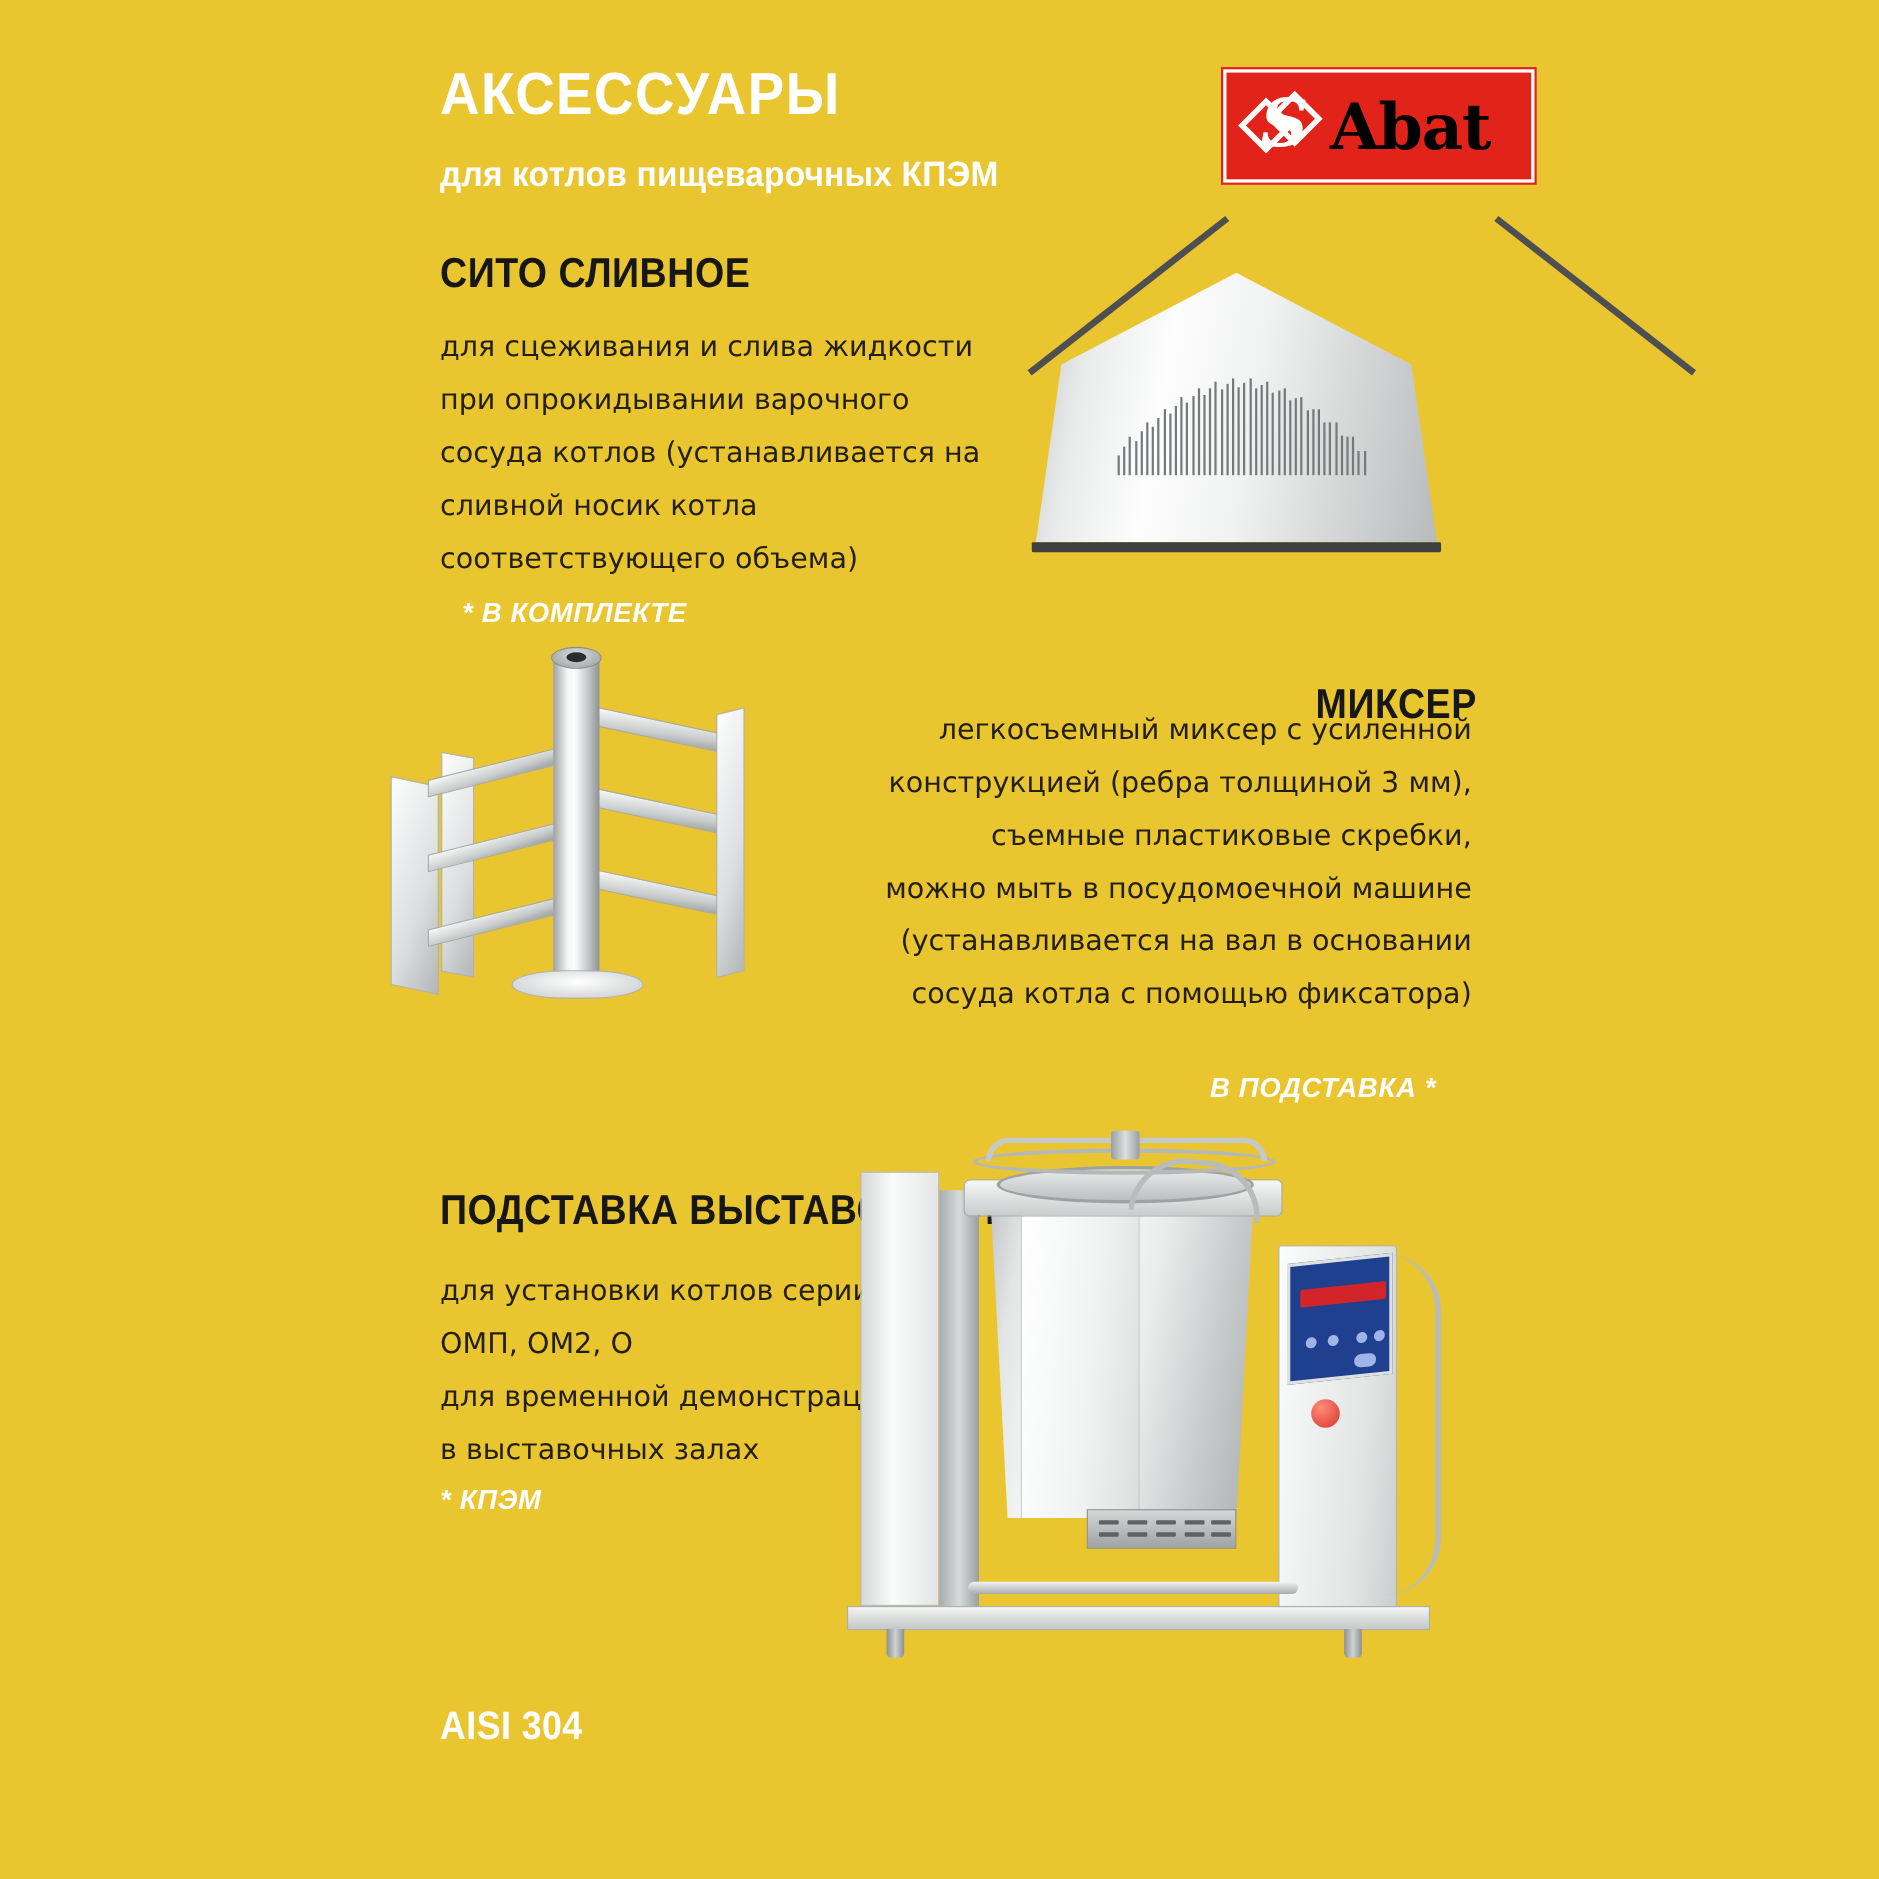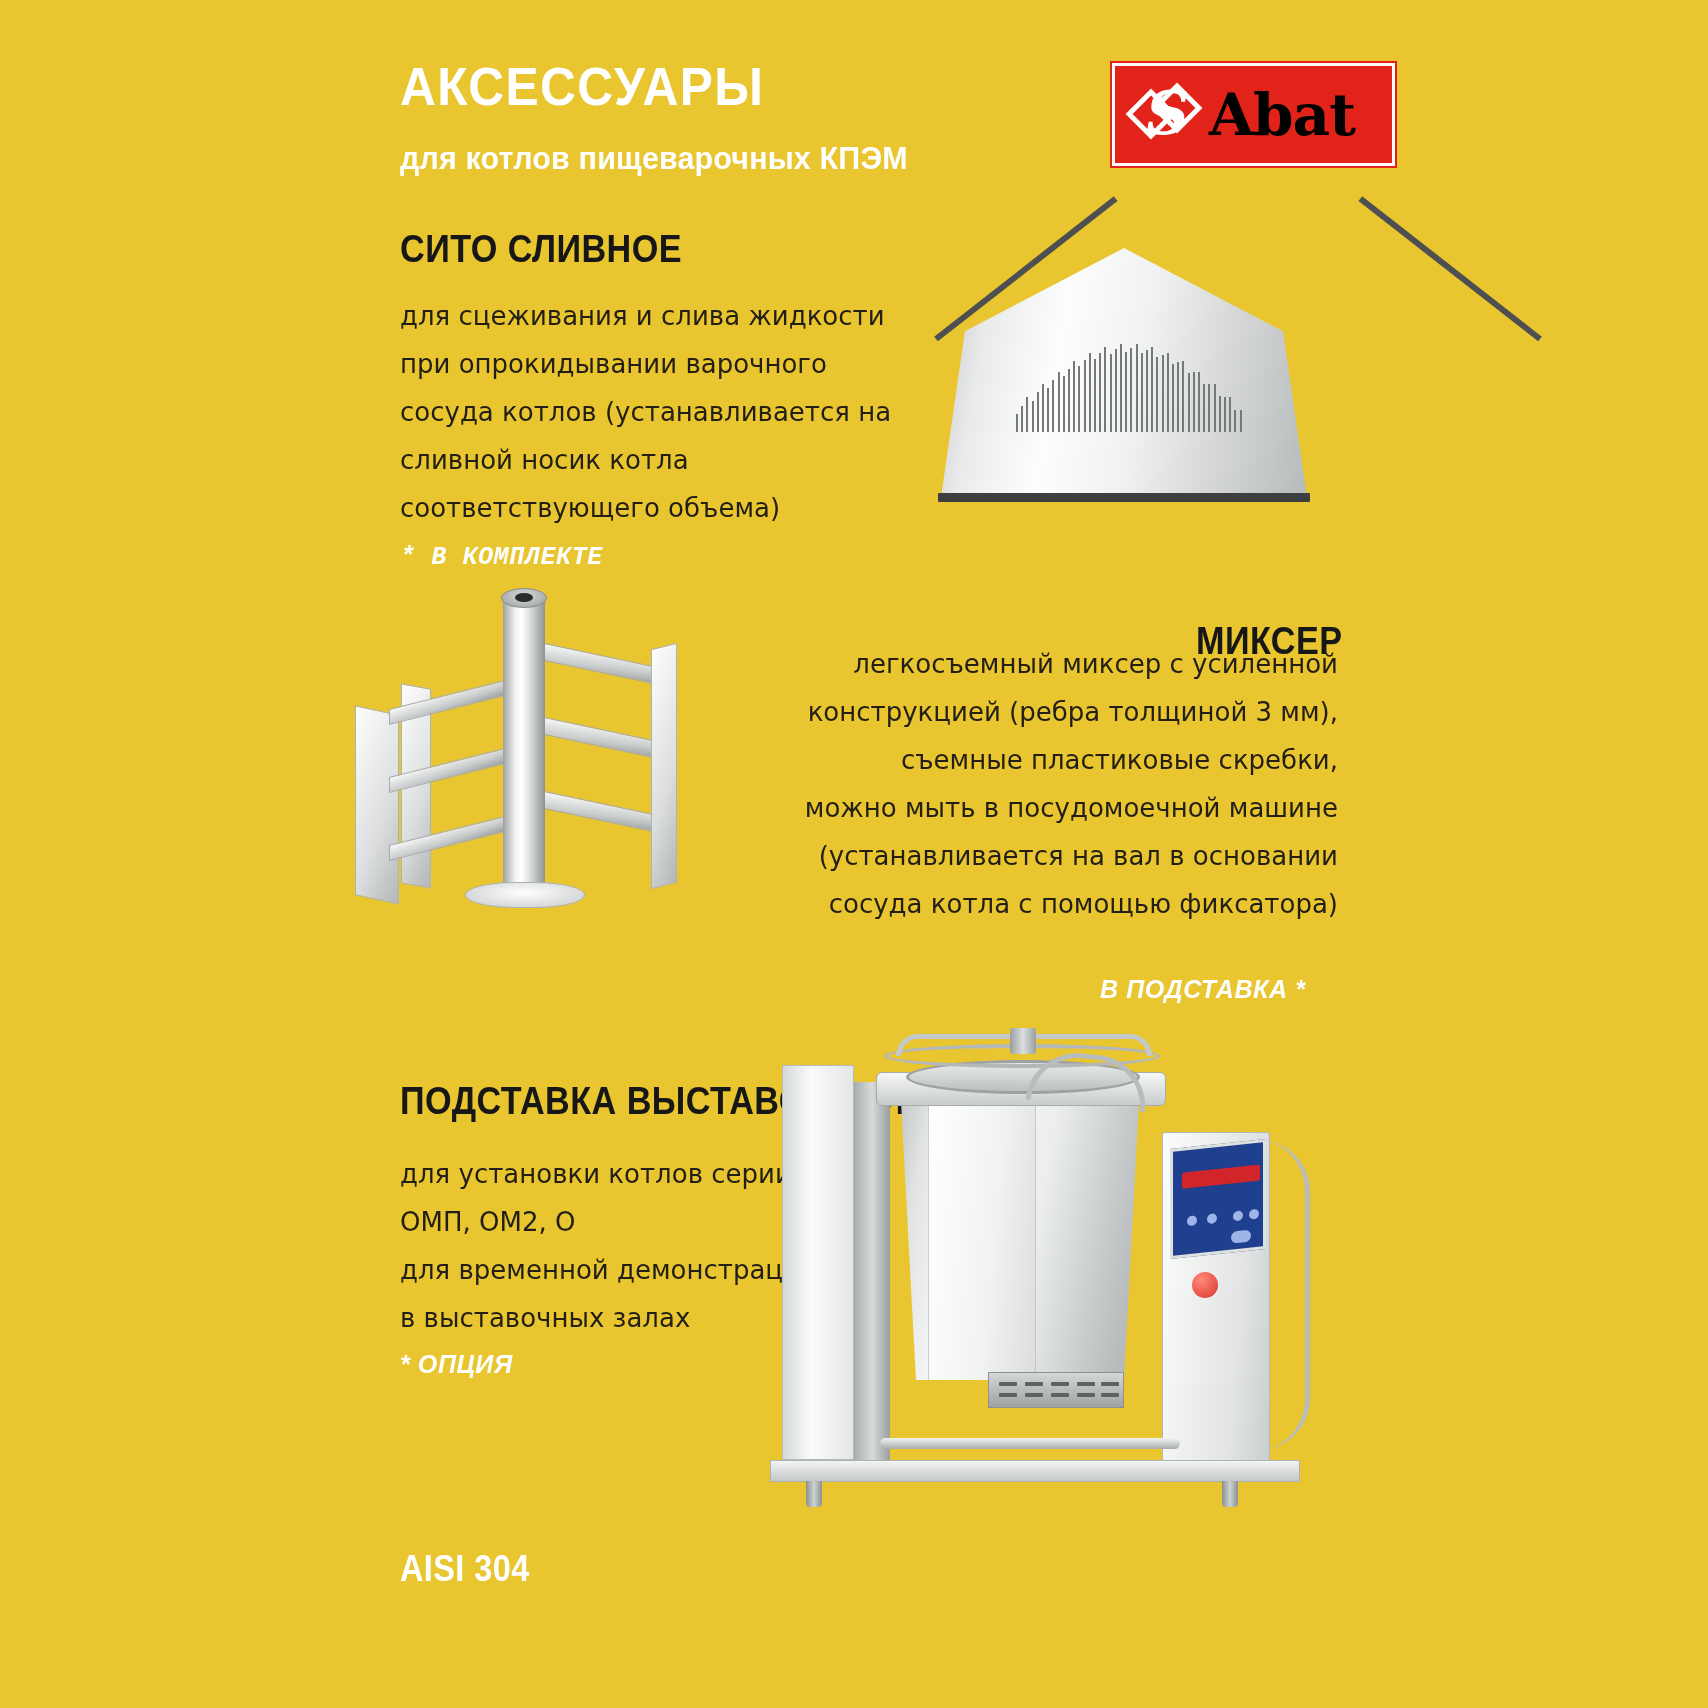--- a/index.html
+++ b/index.html
@@ -138,21 +138,21 @@
     font-size: 36px;
     color: #ffffff;
     letter-spacing: 0.5px;
     transform: scaleX(0.9);
     transform-origin: left top;
   }
 
   
   #sec1-h  { left: 400px; top: 228px; transform-origin: left top; }
   #sec1-b  { left: 400px; top: 292px; }
-  #sec1-n  { left: 400px; top: 543px; font-family: Liberation Mono, monospace; }
+  #sec1-n  { left: 420px; top: 543px; }
 
   #sec2-h  { left: 1196px; top: 620px; transform-origin: left top; }
   #sec2-b  { left: 760px; top: 640px; width: 578px; text-align: right; }
   #sec2-n  { left: 1100px; top: 975px; }
 
   #sec3-h  { left: 400px; top: 1080px; transform-origin: left top; }
   #sec3-b  { left: 400px; top: 1150px; }
   #sec3-n  { left: 400px; top: 1350px; }
 
   
@@ -454,21 +454,21 @@
     <div class="mx-cap"></div>
     <div class="mx-hole"></div>
     <div class="mx-foot"></div>
   </div>
 
   <div class="sec-h" id="sec3-h">ПОДСТАВКА ВЫСТАВОЧНАЯ</div>
   <div class="body-txt" id="sec3-b">для установки котлов серии
 ОМП, ОМ2, О
 для временной демонстрации
 в выставочных залах</div>
-  <div class="note" id="sec3-n">* ОПЦИЯ</div>
+  <div class="note" id="sec3-n">* КПЭМ</div>
 
   <div class="kettle">
     <div class="kt-standL"></div>
     <div class="kt-standC"></div>
     <div class="kt-vessel"></div>
     <div class="kt-panelFront"></div>
     <div class="kt-vent">
       <i style="left:10px"></i>
       <i style="left:36px"></i>
       <i style="left:62px"></i>

